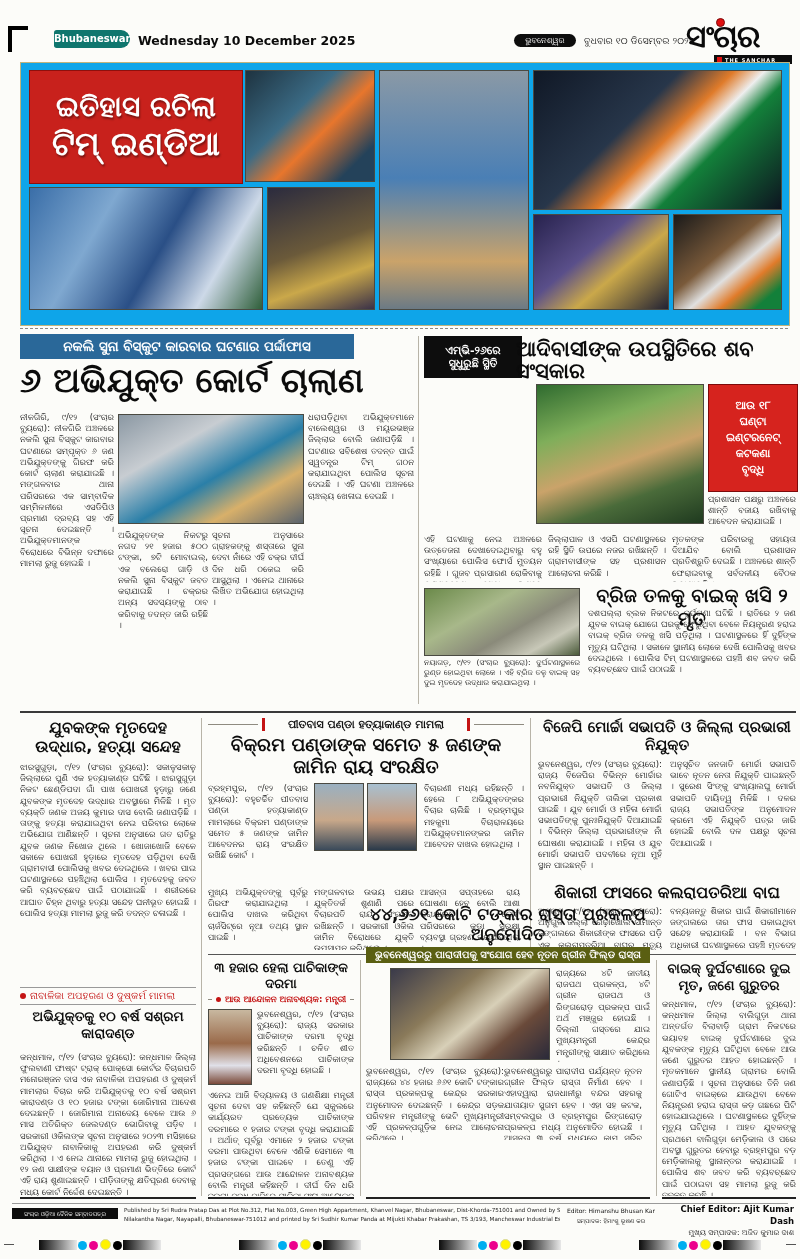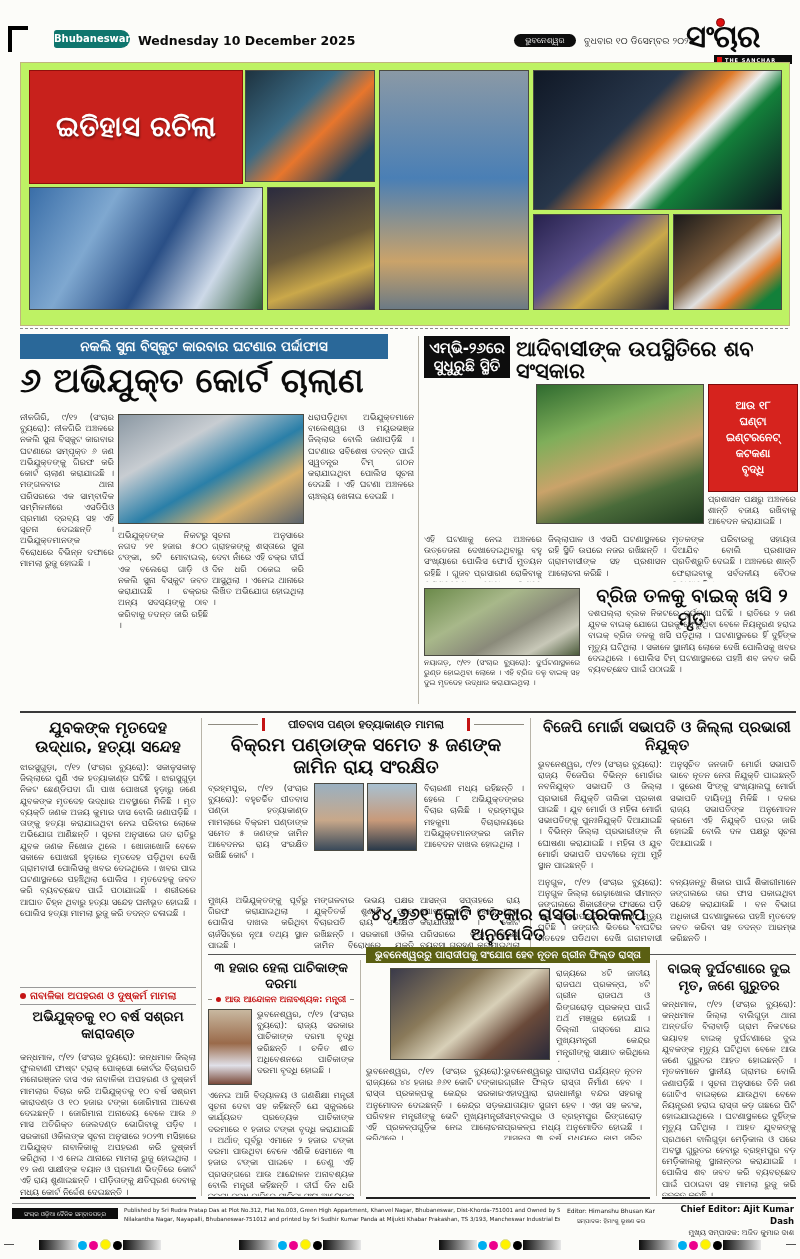--- a/index.html
+++ b/index.html
@@ -33,46 +33,47 @@
   <div class="abs" style="left:584px;top:35px;font-size:9.5px;color:#222;">ବୁଧବାର ୧୦ ଡିସେମ୍ବର ୨୦୨୫</div>
   <div class="abs" style="left:686px;top:18px;width:106px;height:44px;">
     <div style="font-size:31px;font-weight:900;letter-spacing:-1px;color:#0a0a0a;line-height:36px;">ସଂଚାର</div>
     <div class="abs" style="left:30px;top:0px;width:7px;height:7px;border-radius:50%;background:#e01010;border:1px solid #7d0a0a;"></div>
     <div class="abs" style="left:28px;top:37px;width:78px;height:9px;background:#0d0d0d;display:flex;align-items:center;gap:3px;padding:0 3px;box-sizing:border-box;">
       <span style="width:5px;height:5px;background:#e01010;display:inline-block;"></span>
       <span style="color:#fff;font-size:5px;font-weight:bold;letter-spacing:1px;">THE SANCHAR</span>
     </div>
   </div>
 
-  <div class="abs" style="left:20px;top:62px;width:768px;height:262px;background:#bef264;border:1px solid #c0b47c;">
+  <div class="abs" style="left:20px;top:62px;width:768px;height:262px;background:#0ea5e9;border:1px solid #c0b47c;">
     <div class="abs" style="left:8px;top:7px;width:212px;height:112px;background:#c8211c;border:1px solid #8e0f0c;display:flex;flex-direction:column;justify-content:center;text-align:center;">
       <div style="color:#fff;font-weight:bold;font-size:28px;line-height:1.2;text-shadow:1px 2px 2px rgba(0,0,0,.4);">ଇତିହାସ ରଚିଲା</div>
+      <div style="color:#fff;font-weight:bold;font-size:33px;line-height:1.2;text-shadow:1px 2px 2px rgba(0,0,0,.4);">ଟିମ୍ ଇଣ୍ଡିଆ</div>
     </div>
     <div class="abs ph" style="left:224px;top:7px;width:130px;height:112px;background:linear-gradient(135deg,#1e3340,#3b6b85 38%,#e8762c 58%,#24425a 85%);"></div>
     <div class="abs ph" style="left:8px;top:124px;width:234px;height:123px;background:linear-gradient(120deg,#3a6ea8,#7fa8d0 30%,#2a4f86 55%,#cdd9e8 78%,#2f5f3a);"></div>
     <div class="abs ph" style="left:246px;top:124px;width:108px;height:123px;background:linear-gradient(160deg,#2b2b3e,#6b5a3a 48%,#caa84a 72%,#3a3148);"></div>
     <div class="abs ph" style="left:358px;top:7px;width:150px;height:240px;background:linear-gradient(180deg,#8a99a6,#4a7fb5 45%,#caa36a 80%,#6b7a85);"></div>
     <div class="abs ph" style="left:512px;top:7px;width:249px;height:140px;background:linear-gradient(135deg,#101826,#27364a 38%,#e07b2a 52%,#eee 60%,#13803a 68%,#0d1420);"></div>
     <div class="abs ph" style="left:512px;top:151px;width:136px;height:96px;background:linear-gradient(140deg,#27224d,#5a4f8a 40%,#caa84a 62%,#222233);"></div>
     <div class="abs ph" style="left:652px;top:151px;width:109px;height:96px;background:linear-gradient(140deg,#1a1a1a,#7a5a3a 42%,#e0e0e0 58%,#e07b2a 72%,#13803a 88%);"></div>
   </div>
 
   <div class="abs" style="left:20px;top:328px;width:768px;border-top:1px dashed #8a8a8a;"></div>
 
-  <div class="abs" style="left:20px;top:334px;width:368px;height:25px;background:#2a6899;color:#fff;font-weight:bold;font-size:13.5px;line-height:25px;text-align:center;">ନକଲି ସୁନା ବିସ୍କୁଟ କାରବାର ଘଟଣାର ପର୍ଦ୍ଦାଫାସ</div>
+  <div class="abs" style="left:20px;top:334px;width:334px;height:25px;background:#2a6899;color:#fff;font-weight:bold;font-size:13.5px;line-height:25px;text-align:center;">ନକଲି ସୁନା ବିସ୍କୁଟ କାରବାର ଘଟଣାର ପର୍ଦ୍ଦାଫାସ</div>
   <div class="abs hl" style="left:20px;top:363px;width:394px;font-size:34px;line-height:1.05;font-weight:800;">୬ ଅଭିଯୁକ୍ତ କୋର୍ଟ ଚାଲାଣ</div>
   <div class="abs jt" style="left:20px;top:412px;width:94px;height:290px;">ନୀଳଗିରି, ୯/୧୨ (ସଂଚାର ବ୍ୟୁରୋ): ନୀଳଗିରି ଅଞ୍ଚଳରେ ନକଲି ସୁନା ବିସ୍କୁଟ କାରବାର ଘଟଣାରେ ସମ୍ପୃକ୍ତ ୬ ଜଣ ଅଭିଯୁକ୍ତଙ୍କୁ ଗିରଫ କରି କୋର୍ଟ ଚାଲାଣ କରାଯାଇଛି । ମଙ୍ଗଳବାର ଥାନା ପରିସରରେ ଏକ ସାମ୍ବାଦିକ ସମ୍ମିଳନୀରେ ଏସଡିପିଓ ପ୍ରମାଣ ଦ୍ରବ୍ୟ ସହ ଏହି ସୂଚନା ଦେଇଛନ୍ତି । ଅଭିଯୁକ୍ତମାନଙ୍କ ବିରୋଧରେ ବିଭିନ୍ନ ଦଫାରେ ମାମଲା ରୁଜୁ ହୋଇଛି ।</div>
   <div class="abs ph" style="left:118px;top:414px;width:186px;height:110px;background:linear-gradient(150deg,#8b98a3,#c8cdd2 30%,#2a7fa8 55%,#d8b06a 75%,#5a636d);"></div>
   <div class="abs jt" style="left:308px;top:412px;width:106px;height:290px;">ଧରାପଡ଼ିଥିବା ଅଭିଯୁକ୍ତମାନେ ବାଲେଶ୍ୱର ଓ ମୟୂରଭଞ୍ଜ ଜିଲ୍ଲାର ବୋଲି ଜଣାପଡ଼ିଛି । ଘଟଣାର ସବିଶେଷ ତଦନ୍ତ ପାଇଁ ସ୍ୱତନ୍ତ୍ର ଟିମ୍ ଗଠନ କରାଯାଇଥିବା ପୋଲିସ ସୂଚନା ଦେଇଛି । ଏହି ଘଟଣା ଅଞ୍ଚଳରେ ଚାଞ୍ଚଲ୍ୟ ଖେଳାଇ ଦେଇଛି ।</div>
   <div class="abs jt" style="left:118px;top:530px;width:90px;height:172px;">ଅଭିଯୁକ୍ତଙ୍କ ନିକଟରୁ ନଗଦ ୨୧ ହଜାର ୫୦୦ ଟଙ୍କା, ୭ଟି ମୋବାଇଲ୍, ଏକ ବଲେରୋ ଗାଡ଼ି ଓ ନକଲି ସୁନା ବିସ୍କୁଟ ଜବତ କରାଯାଇଛି । ଚକ୍ରର ଅନ୍ୟ ସଦସ୍ୟଙ୍କୁ ଠାବ କରିବାକୁ ତଦନ୍ତ ଜାରି ରହିଛି ।</div>
   <div class="abs jt" style="left:212px;top:530px;width:92px;height:172px;">ସୂଚନା ଅନୁସାରେ ଗ୍ରାହକଙ୍କୁ ଶସ୍ତାରେ ସୁନା ଦେବା ନାଁରେ ଏହି ଚକ୍ର ଦୀର୍ଘ ଦିନ ଧରି ଠକେଇ କରି ଆସୁଥିଲା । ଏନେଇ ଥାନାରେ ଲିଖିତ ଅଭିଯୋଗ ହୋଇଥିଲା ।</div>
 
   <div class="abs vrule" style="left:418px;top:336px;height:368px;"></div>
 
-  <div class="abs tagbox" style="left:424px;top:336px;width:86px;height:42px;font-size:15px;">
+  <div class="abs tagbox" style="left:424px;top:336px;width:98px;height:42px;font-size:11px;">
     <div>ଏମ୍‌ଭି-୨୬ରେ</div>
     <div>ସୁଧୁରୁଛି ସ୍ଥିତି</div>
   </div>
   <div class="abs hl" style="left:516px;top:338px;width:282px;height:42px;font-size:21px;line-height:1.05;font-weight:800;overflow:hidden;">ଆଦିବାସୀଙ୍କ ଉପସ୍ଥିତିରେ ଶବ ସଂସ୍କାର</div>
   <div class="abs ph" style="left:536px;top:384px;width:168px;height:140px;background:linear-gradient(160deg,#2f6b2f,#7fae5a 30%,#caa36a 55%,#4a6b3a 75%,#1f3a1f);"></div>
   <div class="abs" style="left:708px;top:384px;width:88px;height:106px;background:#d6231e;border:1px solid #7d0a0a;display:flex;flex-direction:column;justify-content:center;text-align:center;color:#fff;font-weight:bold;font-size:11px;line-height:1.45;">
     <div>ଆଉ ୧୮</div>
     <div>ଘଣ୍ଟା</div>
     <div>ଇଣ୍ଟରନେଟ୍</div>
     <div>କଟକଣା</div>
@@ -88,21 +89,21 @@
   <div class="abs jt" style="left:588px;top:608px;width:208px;height:98px;">ଦଶପଲ୍ଲା ବ୍ଲକ ନିକଟରେ ଦୁର୍ଘଟଣା ଘଟିଛି । ରାତିରେ ୨ ଜଣ ଯୁବକ ବାଇକ୍ ଯୋଗେ ଘରକୁ ଫେରୁଥିବା ବେଳେ ନିୟନ୍ତ୍ରଣ ହରାଇ ବାଇକ୍ ବ୍ରିଜ ତଳକୁ ଖସି ପଡ଼ିଥିଲା । ଘଟଣାସ୍ଥଳରେ ହିଁ ଦୁହିଁଙ୍କ ମୃତ୍ୟୁ ଘଟିଥିଲା । ସକାଳେ ସ୍ଥାନୀୟ ଲୋକେ ଦେଖି ପୋଲିସକୁ ଖବର ଦେଇଥିଲେ । ପୋଲିସ ଟିମ୍ ଘଟଣାସ୍ଥଳରେ ପହଞ୍ଚି ଶବ ଜବତ କରି ବ୍ୟବଚ୍ଛେଦ ପାଇଁ ପଠାଇଛି ।</div>
 
   <div class="abs hrule" style="left:20px;top:711px;width:776px;height:2px;"></div>
 
   <div class="abs" style="left:20px;top:718px;width:176px;height:478px;overflow:hidden;">
     <div class="hl center" style="font-size:16px;">ଯୁବକଙ୍କ ମୃତଦେହ</div>
     <div class="hl center" style="font-size:16px;margin-bottom:6px;">ଉଦ୍ଧାର, ହତ୍ୟା ସନ୍ଦେହ</div>
     <div class="jt" style="height:218px;">ଝାରସୁଗୁଡ଼ା, ୯/୧୨ (ସଂଚାର ବ୍ୟୁରୋ): ସକାଳୁସକାଳୁ ଜିଲ୍ଲାରେ ପୁଣି ଏକ ହତ୍ୟାକାଣ୍ଡ ଘଟିଛି । ଝାରସୁଗୁଡ଼ା ନିକଟ ଛେଣ୍ଡିପଦା ଗାଁ ପାଖ ପୋଖରୀ ହୁଡ଼ାରୁ ଜଣେ ଯୁବକଙ୍କ ମୃତଦେହ ଉଦ୍ଧାର ଅବସ୍ଥାରେ ମିଳିଛି । ମୃତ ବ୍ୟକ୍ତି ଜଣକ ଅଜୟ କୁମାର ଦାସ ବୋଲି ଜଣାପଡ଼ିଛି । ତାଙ୍କୁ ହତ୍ୟା କରାଯାଇଥିବା ନେଇ ପରିବାର ଲୋକେ ଅଭିଯୋଗ ଆଣିଛନ୍ତି । ସୂଚନା ଅନୁସାରେ ଗତ ରାତିରୁ ଯୁବକ ଜଣକ ନିଖୋଜ ଥିଲେ । ଖୋଜାଖୋଜି ବେଳେ ସକାଳେ ପୋଖରୀ ହୁଡ଼ାରେ ମୃତଦେହ ପଡ଼ିଥିବା ଦେଖି ଗ୍ରାମବାସୀ ପୋଲିସକୁ ଖବର ଦେଇଥିଲେ । ଖବର ପାଇ ଘଟଣାସ୍ଥଳରେ ପହଞ୍ଚିଥିଲା ପୋଲିସ । ମୃତଦେହକୁ ଜବତ କରି ବ୍ୟବଚ୍ଛେଦ ପାଇଁ ପଠାଯାଇଛି । ଶରୀରରେ ଆଘାତ ଚିହ୍ନ ଥିବାରୁ ହତ୍ୟା ସନ୍ଦେହ ଘନୀଭୂତ ହୋଇଛି । ପୋଲିସ ହତ୍ୟା ମାମଲା ରୁଜୁ କରି ତଦନ୍ତ ଚଳାଇଛି ।</div>
     <div class="kbar" style="margin:7px 0 3px 0;border-top:1px solid #999;border-bottom:1px solid #999;padding:2px 0;">
       <span class="dot"></span>
-      <span style="color:#c41414;font-weight:bold;font-size:10px;">ନାବାଳିକା ଅପହରଣ ଓ ଦୁଷ୍କର୍ମ ମାମଲା</span>
+      <span style="color:#c41414;font-weight:normal;font-size:10px;">ନାବାଳିକା ଅପହରଣ ଓ ଦୁଷ୍କର୍ମ ମାମଲା</span>
     </div>
     <div class="hl center" style="font-size:13.5px;margin-bottom:10px;">ଅଭିଯୁକ୍ତକୁ ୧୦ ବର୍ଷ ସଶ୍ରମ କାରାଦଣ୍ଡ</div>
     <div class="jt" style="height:160px;">କନ୍ଧମାଳ, ୯/୧୨ (ସଂଚାର ବ୍ୟୁରୋ): କନ୍ଧମାଳ ଜିଲ୍ଲା ଫୁଲବାଣୀ ଫାଷ୍ଟ ଟ୍ରାକ୍ ପୋକ୍ସୋ କୋର୍ଟର ବିଚାରପତି ମନୋରଞ୍ଜନ ଦାସ ଏକ ନାବାଳିକା ଅପହରଣ ଓ ଦୁଷ୍କର୍ମ ମାମଲାର ବିଚାର କରି ଅଭିଯୁକ୍ତକୁ ୧୦ ବର୍ଷ ସଶ୍ରମ କାରାଦଣ୍ଡ ଓ ୧୦ ହଜାର ଟଙ୍କା ଜୋରିମାନା ଆଦେଶ ଦେଇଛନ୍ତି । ଜୋରିମାନା ଅନାଦେୟ ବେଳେ ଆଉ ୬ ମାସ ଅତିରିକ୍ତ ଜେଲଦଣ୍ଡ ଭୋଗିବାକୁ ପଡ଼ିବ । ସରକାରୀ ଓକିଲଙ୍କ ସୂଚନା ଅନୁସାରେ ୨୦୨୩ ମସିହାରେ ଅଭିଯୁକ୍ତ ନାବାଳିକାକୁ ଅପହରଣ କରି ଦୁଷ୍କର୍ମ କରିଥିଲା । ଏ ନେଇ ଥାନାରେ ମାମଲା ରୁଜୁ ହୋଇଥିଲା । ୧୨ ଜଣ ସାକ୍ଷୀଙ୍କ ବୟାନ ଓ ପ୍ରମାଣ ଭିତ୍ତିରେ କୋର୍ଟ ଏହି ରାୟ ଶୁଣାଇଛନ୍ତି । ପୀଡ଼ିତାଙ୍କୁ କ୍ଷତିପୂରଣ ଦେବାକୁ ମଧ୍ୟ କୋର୍ଟ ନିର୍ଦ୍ଦେଶ ଦେଇଛନ୍ତି ।</div>
   </div>
 
   <div class="abs vrule" style="left:201px;top:718px;height:478px;"></div>
 
   <div class="abs" style="left:208px;top:718px;width:316px;height:232px;overflow:hidden;">
     <div class="kbar">
       <span class="kline"></span>
@@ -111,35 +112,36 @@
     </div>
     <div class="hl center" style="font-size:18.5px;margin:3px 0 5px 0;">ବିକ୍ରମ ପଣ୍ଡାଙ୍କ ସମେତ ୫ ଜଣଙ୍କ ଜାମିନ ରାୟ ସଂରକ୍ଷିତ</div>
     <div style="display:flex;gap:6px;">
       <div class="jt" style="width:100px;height:96px;">ବ୍ରହ୍ମପୁର, ୯/୧୨ (ସଂଚାର ବ୍ୟୁରୋ): ବହୁଚର୍ଚ୍ଚିତ ପୀତବାସ ପଣ୍ଡା ହତ୍ୟାକାଣ୍ଡ ମାମଲାରେ ବିକ୍ରମ ପଣ୍ଡାଙ୍କ ସମେତ ୫ ଜଣଙ୍କ ଜାମିନ ଆବେଦନର ରାୟ ସଂରକ୍ଷିତ ରଖିଛି କୋର୍ଟ ।</div>
       <div class="mugrow" style="width:104px;height:70px;">
         <div class="ph" style="width:50px;height:68px;background:linear-gradient(180deg,#9ab0c0,#c8a88a 55%,#3a4a5a);"></div>
         <div class="ph" style="width:50px;height:68px;background:linear-gradient(180deg,#a8c0d0,#c89a7a 55%,#2a3a4a);"></div>
       </div>
       <div class="jt" style="width:100px;height:96px;">ବିଚାରଣୀ ମଧ୍ୟ ରହିଛନ୍ତି । ହେଲେ ୮ ଅଭିଯୁକ୍ତଙ୍କର ବିଚାର ଚାଲିଛି । ବ୍ରହ୍ମପୁର ମହକୁମା ବିଚାରାଳୟରେ ଅଭିଯୁକ୍ତମାନଙ୍କର ଜାମିନ ଆବେଦନ ଦାଖଲ ହୋଇଥିଲା ।</div>
     </div>
-    <div style="display:flex;gap:6px;margin-top:16px;">
+    <div style="display:flex;gap:6px;margin-top:8px;">
       <div class="jt" style="width:100px;height:72px;">ମୁଖ୍ୟ ଅଭିଯୁକ୍ତଙ୍କୁ ପୂର୍ବରୁ ଗିରଫ କରାଯାଇଥିଲା । ପୋଲିସ ଦାଖଲ କରିଥିବା ଚାର୍ଜସିଟ୍‌ରେ ନୂଆ ତଥ୍ୟ ସ୍ଥାନ ପାଇଛି ।</div>
       <div class="jt" style="width:100px;height:72px;">ମଙ୍ଗଳବାର ଉଭୟ ପକ୍ଷର ଯୁକ୍ତିତର୍କ ଶୁଣାଣି ପରେ ବିଚାରପତି ରାୟ ସଂରକ୍ଷିତ ରଖିଛନ୍ତି । ସରକାରୀ ଓକିଲ ଜାମିନ ବିରୋଧରେ ଯୁକ୍ତି ଉପସ୍ଥାପନ କରିଥିଲେ ।</div>
       <div class="jt" style="width:100px;height:72px;">ଆସନ୍ତା ସପ୍ତାହରେ ରାୟ ଘୋଷଣା ହେବ ବୋଲି ଆଶା କରାଯାଉଛି । କୋର୍ଟ ପରିସରରେ କଡ଼ା ସୁରକ୍ଷା ବ୍ୟବସ୍ଥା ଗ୍ରହଣ କରାଯାଇଥିଲା ।</div>
     </div>
   </div>
 
   <div class="abs vrule" style="left:530px;top:718px;height:234px;"></div>
 
   <div class="abs" style="left:538px;top:718px;width:258px;height:232px;overflow:hidden;">
     <div class="hl center" style="font-size:15px;margin-bottom:5px;">ବିଜେପି ମୋର୍ଚ୍ଚା ସଭାପତି ଓ ଜିଲ୍ଲା ପ୍ରଭାରୀ ନିଯୁକ୍ତ</div>
     <div style="display:flex;gap:8px;">
       <div class="jt" style="width:124px;height:118px;">ଭୁବନେଶ୍ୱର, ୯/୧୨ (ସଂଚାର ବ୍ୟୁରୋ): ରାଜ୍ୟ ବିଜେପିର ବିଭିନ୍ନ ମୋର୍ଚ୍ଚାର ନବନିଯୁକ୍ତ ସଭାପତି ଓ ଜିଲ୍ଲା ପ୍ରଭାରୀ ନିଯୁକ୍ତି ତାଲିକା ପ୍ରକାଶ ପାଇଛି । ଯୁବ ମୋର୍ଚ୍ଚା ଓ ମହିଳା ମୋର୍ଚ୍ଚା ସଭାପତିଙ୍କୁ ପୁନଃନିଯୁକ୍ତି ଦିଆଯାଇଛି । ବିଭିନ୍ନ ଜିଲ୍ଲା ପ୍ରଭାରୀଙ୍କ ନାଁ ଘୋଷଣା କରାଯାଇଛି । ମହିଳା ଓ ଯୁବ ମୋର୍ଚ୍ଚା ସଭାପତି ପଦବୀରେ ନୂଆ ମୁହଁ ସ୍ଥାନ ପାଇଛନ୍ତି ।</div>
       <div class="jt" style="width:126px;height:118px;">ଅନୁସୂଚିତ ଜନଜାତି ମୋର୍ଚ୍ଚା ସଭାପତି ଭାବେ ନୂତନ ନେତା ନିଯୁକ୍ତି ପାଇଛନ୍ତି । ସୁରେଶ ସିଂଙ୍କୁ ସଂଖ୍ୟାଲଘୁ ମୋର୍ଚ୍ଚା ସଭାପତି ଦାୟିତ୍ୱ ମିଳିଛି । ଦଳର ରାଜ୍ୟ ସଭାପତିଙ୍କ ଅନୁମୋଦନ କ୍ରମେ ଏହି ନିଯୁକ୍ତି ପତ୍ର ଜାରି ହୋଇଛି ବୋଲି ଦଳ ପକ୍ଷରୁ ସୂଚନା ଦିଆଯାଇଛି ।</div>
     </div>
+    <div class="hl center" style="font-size:16px;margin:6px 0 4px 0;">ଶିକାରୀ ଫାସରେ କଲରାପତରିଆ ବାଘ</div>
     <div style="display:flex;gap:8px;">
       <div class="jt" style="width:124px;height:64px;">ଅନୁଗୁଳ, ୯/୧୨ (ସଂଚାର ବ୍ୟୁରୋ): ଅନୁଗୁଳ ଜିଲ୍ଲା ରେଢ଼ାଖୋଲ ସୀମାନ୍ତ ଜଙ୍ଗଲରେ ଶିକାରୀଙ୍କ ଫାସରେ ପଡ଼ି ଏକ କଲରାପତରିଆ ବାଘର ମୃତ୍ୟୁ ଘଟିଛି । ଜଙ୍ଗଲ ଭିତରେ ବାଘଟିର ମୃତଦେହ ପଡ଼ିଥିବା ଦେଖି ଗ୍ରାମବାସୀ ବନ ବିଭାଗକୁ ଖବର ଦେଇଥିଲେ ।</div>
       <div class="jt" style="width:126px;height:64px;">ବନ୍ୟଜନ୍ତୁ ଶିକାର ପାଇଁ ଶିକାରୀମାନେ ଜଙ୍ଗଲରେ ତାର ଫାସ ପକାଇଥିବା ସନ୍ଦେହ କରାଯାଉଛି । ବନ ବିଭାଗ ଅଧିକାରୀ ଘଟଣାସ୍ଥଳରେ ପହଞ୍ଚି ମୃତଦେହ ଜବତ କରିବା ସହ ତଦନ୍ତ ଆରମ୍ଭ କରିଛନ୍ତି ।</div>
     </div>
   </div>
 
   <div class="abs" style="left:208px;top:954px;width:588px;height:1px;background:#555;"></div>
 
   <div class="abs" style="left:208px;top:960px;width:146px;height:236px;overflow:hidden;">
     <div class="hl center" style="font-size:13px;">୩ ହଜାର ହେଲା ପାଚିକାଙ୍କ ଦରମା</div>

